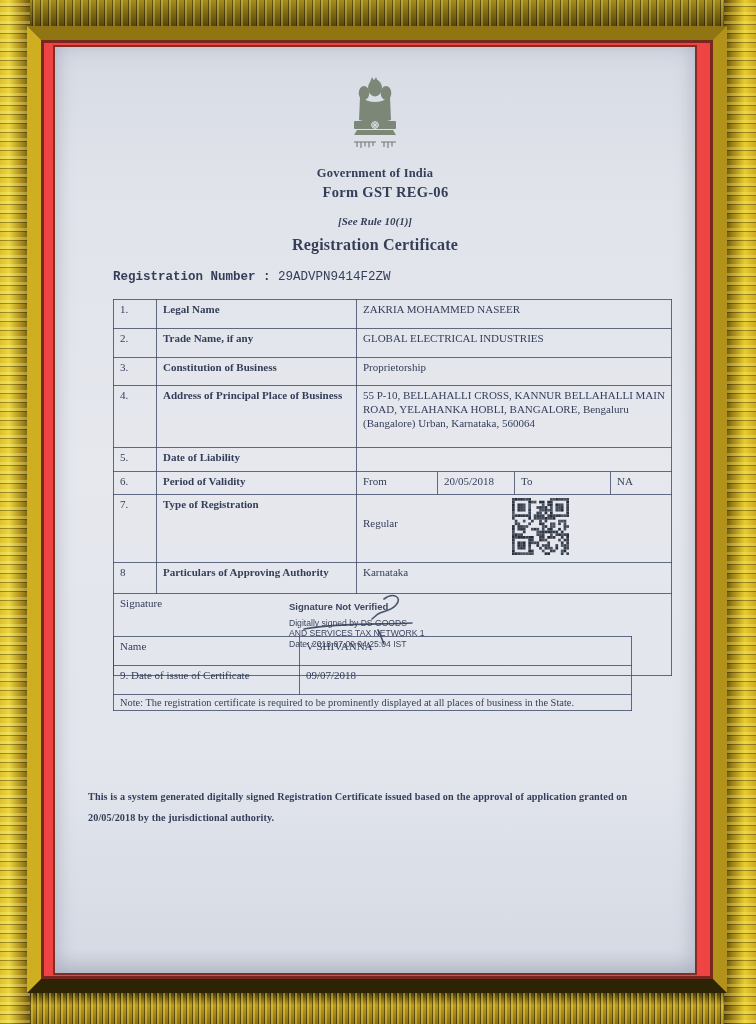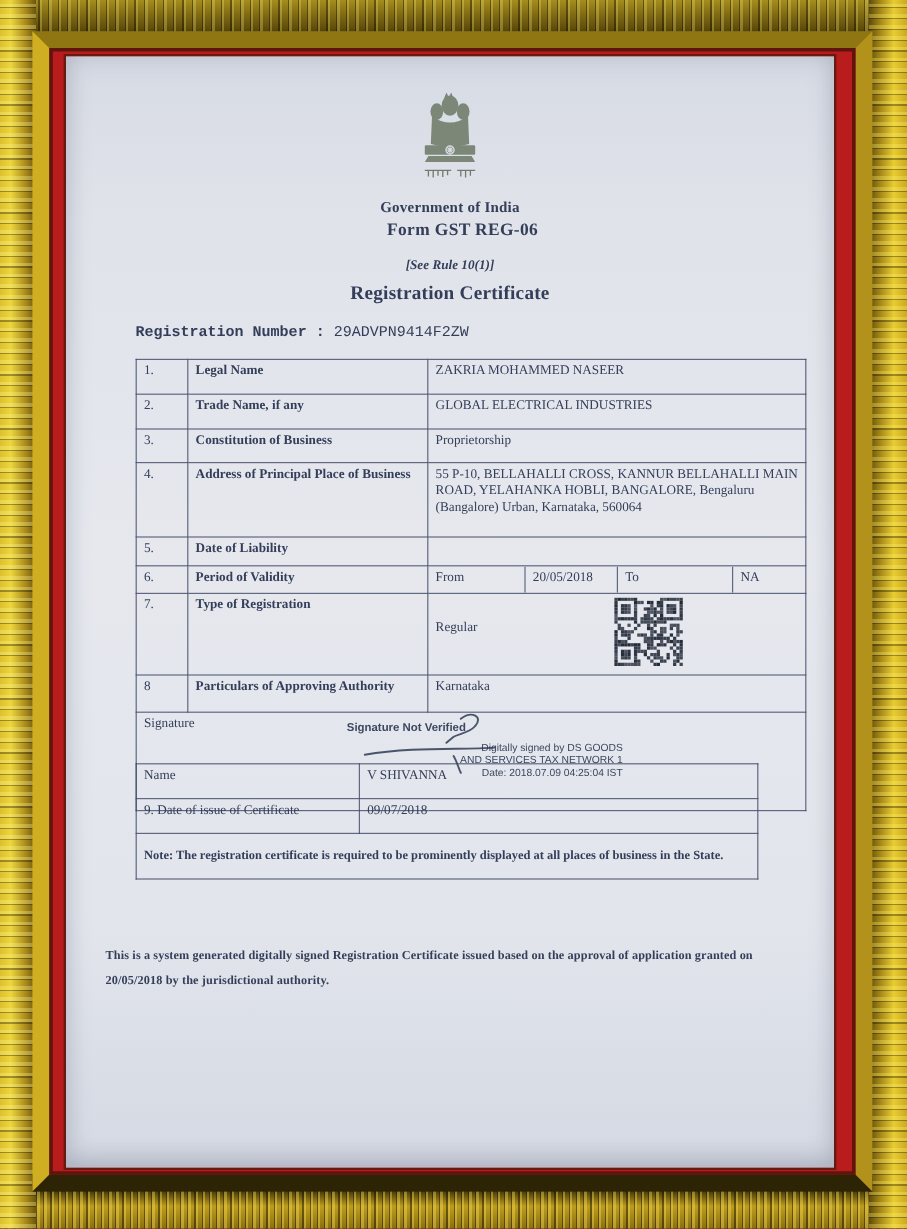--- a/index.html
+++ b/index.html
@@ -1,16 +1,16 @@
 <!DOCTYPE html>
 <html><head>
 <meta charset="utf-8">
 <style>
   html,body{margin:0;padding:0;background:#333;}
-  .photo{position:relative;width:756px;height:1024px;overflow:hidden;background:#b91c1c;
+  .photo{position:relative;width:756px;height:1024px;overflow:hidden;background:#ef4444;
          font-family:"Liberation Serif",serif;}
 
   
   .edge{position:absolute;}
   .edge-top{left:0;right:0;top:0;height:30px;background:
     repeating-linear-gradient(90deg, rgba(0,0,0,.38) 0 1px, rgba(255,238,120,.28) 1px 3px, rgba(0,0,0,0) 3px 8px),
     linear-gradient(180deg,#a58d1e 0%,#7c6712 45%,#63500d 75%,#463808 100%);}
   .edge-bottom{left:0;right:0;bottom:0;height:34px;background:
     repeating-linear-gradient(90deg, rgba(0,0,0,.42) 0 1px, rgba(255,228,90,.38) 1px 3px, rgba(0,0,0,0) 3px 6px),
     linear-gradient(0deg,#8a6f10 0%,#bd9c1e 55%,#2f2605 100%);}
@@ -51,28 +51,28 @@
   td.lbl{width:187px;font-weight:bold;}
   td.val{width:302px;}
   td.nopad{padding:0;}
   .sub{display:flex;height:100%;}
   .sub>div{padding:3px 6px 2px;border-left:1px solid rgba(62,72,102,.8);flex:0 0 auto;}
   .sub>div:first-child{border-left:none;}
   .sub .c1{width:68px;} .sub .c2{width:64px;} .sub .c3{width:83px;} .sub .c4{flex:1 1 auto;}
   .qr{position:absolute;left:152px;top:3px;}
   .reg-cell{position:relative;}
   .off-lbl{width:173px;font-weight:normal;}
-  .note-cell{font-size:10.4px;padding:12px 6px;font-weight:bold;}
+  .note-cell{font-size:10.4px;padding:1px 6px;}
 
   
   .sig-cell{position:relative;height:76px;}
   .sigblock{position:absolute;left:175px;top:7px;width:230px;
     font-family:"Liberation Sans",sans-serif;color:#3d4760;}
   .sig-nv{font-size:9.5px;margin-bottom:5px;font-weight:bold;}
-  .sig-l{font-size:8.6px;line-height:10.5px;text-align:right;}
+  .sig-l{font-size:8.6px;line-height:10.5px;}
   .sig-swirl{position:absolute;left:160px;top:0;pointer-events:none;}
 
   
   .para{top:739px;left:33px;width:584px;font-size:10.2px;font-weight:bold;
         line-height:21px;letter-spacing:.1px;}
 
   
   .emblem{top:27px;left:0;right:0;display:flex;justify-content:center;}
 </style>
 </head>

